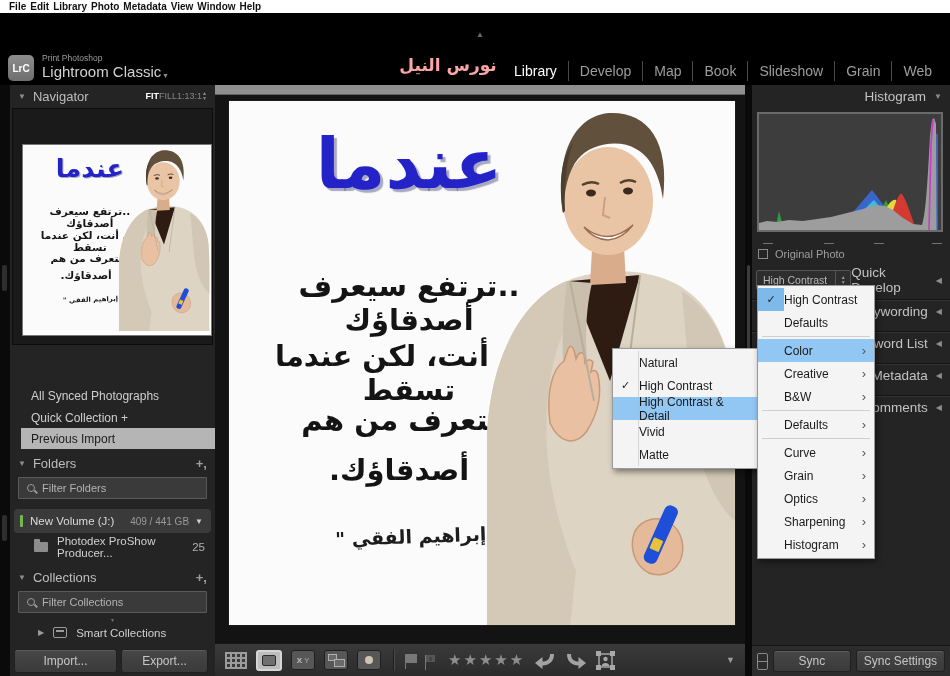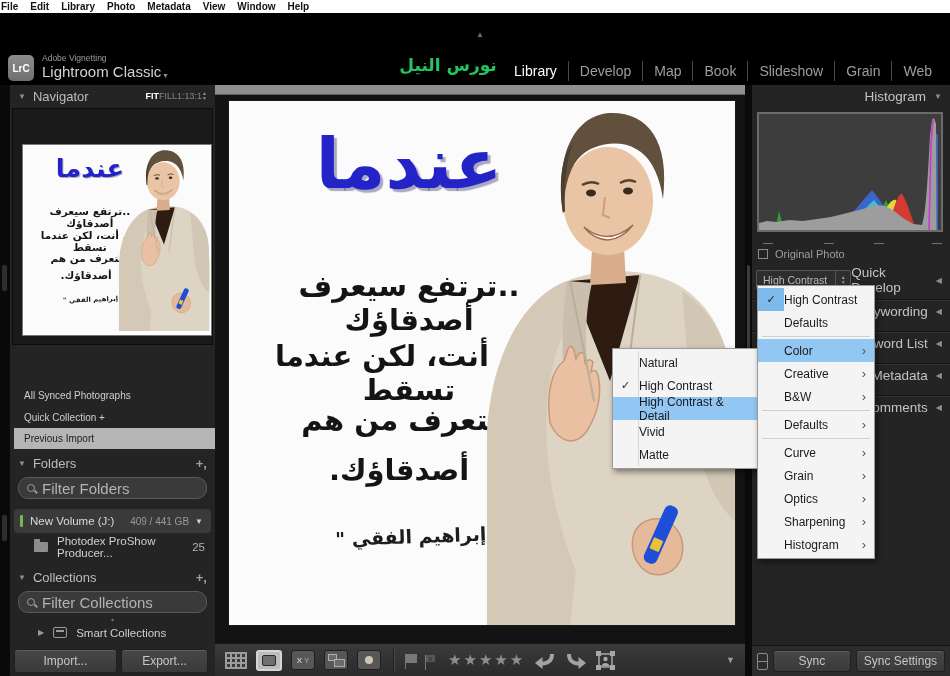--- a/index.html
+++ b/index.html
@@ -2,31 +2,31 @@
 <html><head>
 <meta charset="utf-8">
 <style>
   * { box-sizing:border-box; margin:0; padding:0; }
   html,body { width:950px; height:676px; }
   body { position:relative; background:#000; font-family:"Liberation Sans",sans-serif; overflow:hidden; }
   .abs { position:absolute; }
   .ar { font-family:"DejaVu Sans",sans-serif; direction:rtl; }
 
   
-  .menubar { left:0; top:0; width:950px; height:13px; background:#ffffff; display:flex; align-items:center; gap:12px; padding-left:1px; }
+  .menubar { left:0; top:0; width:950px; height:13px; background:#ffffff; display:flex; align-items:center; gap:4px; padding-left:9px; }
   .menubar .mi { font-size:10px; font-weight:bold; color:#111; line-height:13px; }
 
   
   .titlebar { left:0; top:13px; width:950px; height:72px; background:#000; }
   .collapse-top { left:476px; top:17px; color:#6b6b6b; font-size:8px; }
   .lrc-logo { left:8px; top:42px; width:26px; height:26px; border-radius:5px; background:linear-gradient(#8d8d8d,#6e6e6e); color:#fff; font-size:10px; font-weight:bold; display:flex; align-items:center; justify-content:center; }
   .app-small { left:42px; top:40px; font-size:8.5px; color:#9b9b9b; }
   .app-name { left:42px; top:50px; font-size:15px; color:#d2d2d2; }
   .app-caret { left:162px; top:59px; font-size:7px; color:#8a8a8a; }
-  .watermark { left:388px; top:42px; width:120px; font-size:17px; font-weight:bold; color:#22c55e; text-align:center; }
+  .watermark { left:388px; top:42px; width:120px; font-size:17px; font-weight:bold; color:#fca5a5; text-align:center; }
   .modules { right:7px; top:48px; display:flex; align-items:center; }
   .mod { font-size:14px; color:#9d9d9d; padding:2px 11px; }
   .mod.active { color:#ffffff; }
   .mod + .mod { border-left:1px solid #484848; }
 
   
   .edge-left { left:0; top:85px; width:10px; height:591px; background:#0a0a0a; }
   .edge-mark { left:2px; width:5px; height:26px; background:#2e2e2e; border-radius:2px; }
   .divider-mid { left:745px; top:85px; width:7px; height:591px; background:#0a0a0a; }
   .scroll-hint { left:747px; top:265px; width:3px; height:150px; background:#3c3c3c; border-radius:2px; }
@@ -34,25 +34,25 @@
   
   .left-panel { left:10px; top:85px; width:205px; height:591px; background:#242424; }
   .phead { display:flex; align-items:center; font-size:13px; color:#bdbdbd; height:22px; padding:0 8px; }
   .phead .tri { font-size:8px; color:#8d8d8d; margin-right:7px; }
   .phead .plus { margin-left:auto; color:#9d9d9d; font-size:13px; font-weight:bold; }
   .nav-header { left:0; top:0; width:205px; }
   .nav-modes { margin-left:auto; display:flex; align-items:center; font-size:9px; color:#858585; }
   .nav-modes .m0 { color:#ffffff; font-weight:bold; }
   .nav-well { left:2px; top:23px; width:201px; height:237px; background:#1a1a1a; border:1px solid #0c0c0c; }
   .nav-thumb { left:10px; top:36px; width:188px; height:190px; background:#fff; outline:1px solid #777; overflow:hidden; }
-  .cat-row { left:4px; width:226px; height:21px; display:flex; align-items:center; padding:0 10px; font-size:10px; color:#cfcfcf; }
+  .cat-row { left:11px; width:226px; height:21px; display:flex; align-items:center; padding:0 10px; font-size:12px; color:#cfcfcf; }
   .cat-row .cnt { margin-left:auto; color:#a5a5a5; }
   .cat-row.sel { background:#b5b5b5; color:#1c1c1c; }
   .cat-row.sel .cnt { color:#1c1c1c; }
-  .filter-box { left:8px; width:189px; height:22px; background:#3a3a3a; border:1px solid #5a5a5a; border-radius:10px; display:flex; align-items:center; gap:7px; padding:0 8px; font-size:15px; color:#b3b3b3; }
+  .filter-box { left:8px; width:189px; height:22px; background:#3a3a3a; border:1px solid #5a5a5a; border-radius:1px; display:flex; align-items:center; gap:7px; padding:0 8px; font-size:11px; color:#b3b3b3; }
   .mag { width:8px; height:8px; border:1.5px solid #9a9a9a; border-radius:50%; position:relative; flex:0 0 auto; }
   .mag::after { content:""; position:absolute; left:6px; top:6px; width:4px; height:1.5px; background:#9a9a9a; transform:rotate(45deg); }
   .volume-row { left:4px; width:197px; height:24px; background:#3a3a3a; border-radius:4px; display:flex; align-items:center; padding:0 8px 0 6px; font-size:11.5px; color:#dadada; }
   .led { width:3px; height:12px; background:#74b74a; margin-right:7px; border-radius:1px; }
   .vol-usage { margin-left:auto; font-size:10px; color:#9a9a9a; }
   .vol-caret { margin-left:6px; font-size:8px; color:#cfcfcf; }
   .folder-row { left:0; width:205px; height:22px; display:flex; align-items:center; padding:0 10px 0 24px; font-size:11.5px; color:#d0d0d0; }
   .folder-ico { width:14px; height:10px; background:#8d8d8d; border-radius:1px; position:relative; margin-right:9px; flex:0 0 auto; }
   .folder-ico::before { content:""; position:absolute; left:0; top:-3px; width:6px; height:3px; background:#8d8d8d; border-radius:1px 1px 0 0; }
   .folder-row .cnt { margin-left:auto; color:#b0b0b0; }
@@ -133,21 +133,21 @@
   <span class="mi">Photo</span>
   <span class="mi">Metadata</span>
   <span class="mi">View</span>
   <span class="mi">Window</span>
   <span class="mi">Help</span>
 </div>
 
 <div class="abs titlebar">
   <span class="abs collapse-top">▲</span>
   <div class="abs lrc-logo">LrC</div>
-  <div class="abs app-small">Adobe Vignetting</div>
+  <div class="abs app-small">Print Photoshop</div>
   <div class="abs app-name">Lightroom Classic</div>
   <span class="abs app-caret">▼</span>
   <div class="abs watermark ar">نورس النيل</div>
   <div class="abs modules">
     <span class="mod active">Library</span>
     <span class="mod">Develop</span>
     <span class="mod">Map</span>
     <span class="mod">Book</span>
     <span class="mod">Slideshow</span>
     <span class="mod">Grain</span>

